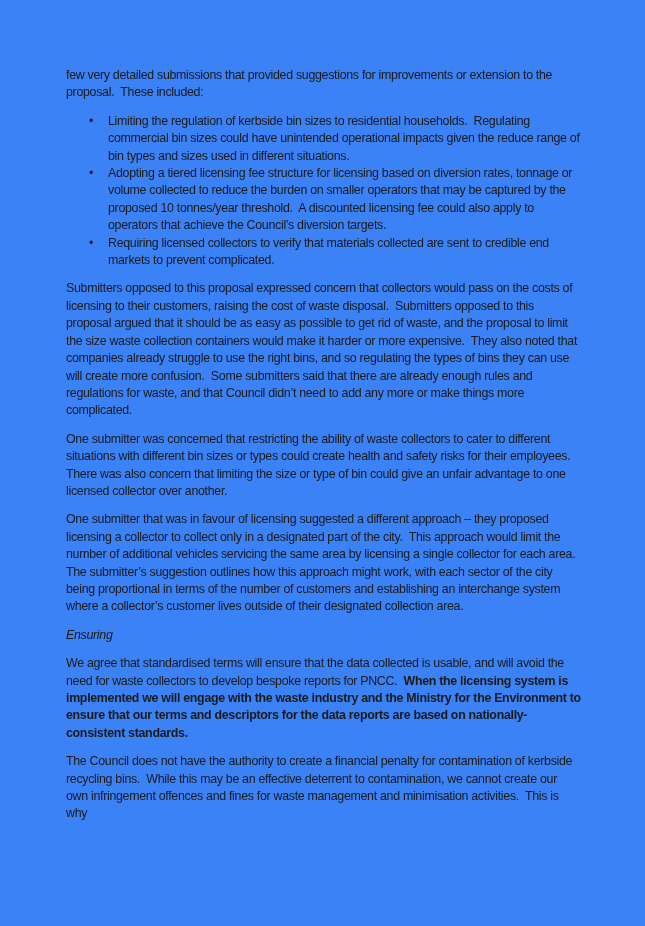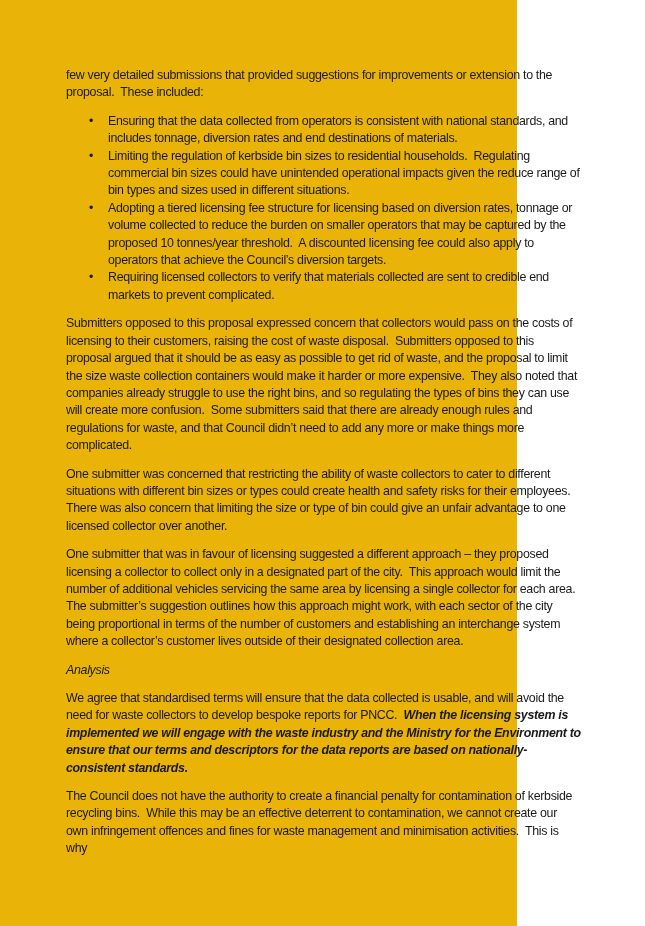--- a/index.html
+++ b/index.html
@@ -8,44 +8,43 @@
     background: #ffffff;
   }
   body {
     width: 645px;
     height: 926px;
     overflow: hidden;
     font-family: "Liberation Sans", sans-serif;
   }
   .page {
     position: relative;
-    width: 517px;
+    width: 645px;
     height: 926px;
-    background: #eab308;
+    background: #3b82f6;
   }
   .content {
     position: absolute;
     left: 66px;
     top: 67px;
     width: 515px;
     color: #1a1a1a;
     font-size: 12.4px;
     letter-spacing: -0.3px;
     line-height: 17.4px;
   }
   .content p {
     margin: 0 0 11px 0;
     white-space: pre-wrap;
   }
   .content p.heading {
     font-style: italic;
   }
   .content .bold {
     font-weight: bold;
-    font-style: italic;
   }
   ul.bullets {
     list-style: none;
     margin: 0 0 11px 0;
     padding: 0;
   }
   ul.bullets li {
     position: relative;
     padding-left: 42px;
     white-space: pre-wrap;
@@ -57,25 +56,24 @@
     top: 0;
   }
 </style>
 </head>
 <body>
 
 <div class="page">
   <div class="content">
       <p class="paragraph"><span>few very detailed submissions that provided suggestions for improvements or extension to the proposal.  These included:</span></p>
       <ul class="bullets">
-        <li>Ensuring that the data collected from operators is consistent with national standards, and includes tonnage, diversion rates and end destinations of materials.</li>
         <li>Limiting the regulation of kerbside bin sizes to residential households.  Regulating commercial bin sizes could have unintended operational impacts given the reduce range of bin types and sizes used in different situations.</li>
         <li>Adopting a tiered licensing fee structure for licensing based on diversion rates, tonnage or volume collected to reduce the burden on smaller operators that may be captured by the proposed 10 tonnes/year threshold.  A discounted licensing fee could also apply to operators that achieve the Council’s diversion targets.</li>
         <li>Requiring licensed collectors to verify that materials collected are sent to credible end markets to prevent complicated.</li>
       </ul>
       <p class="paragraph"><span>Submitters opposed to this proposal expressed concern that collectors would pass on the costs of licensing to their customers, raising the cost of waste disposal.  Submitters opposed to this proposal argued that it should be as easy as possible to get rid of waste, and the proposal to limit the size waste collection containers would make it harder or more expensive.  They also noted that companies already struggle to use the right bins, and so regulating the types of bins they can use will create more confusion.  Some submitters said that there are already enough rules and regulations for waste, and that Council didn’t need to add any more or make things more complicated.</span></p>
       <p class="paragraph"><span>One submitter was concerned that restricting the ability of waste collectors to cater to different situations with different bin sizes or types could create health and safety risks for their employees.  There was also concern that limiting the size or type of bin could give an unfair advantage to one licensed collector over another.</span></p>
       <p class="paragraph"><span>One submitter that was in favour of licensing suggested a different approach – they proposed licensing a collector to collect only in a designated part of the city.  This approach would limit the number of additional vehicles servicing the same area by licensing a single collector for each area.  The submitter’s suggestion outlines how this approach might work, with each sector of the city being proportional in terms of the number of customers and establishing an interchange system where a collector’s customer lives outside of their designated collection area.</span></p>
-      <p class="heading"><span>Analysis</span></p>
+      <p class="heading"><span>Ensuring</span></p>
       <p class="paragraph"><span>We agree that standardised terms will ensure that the data collected is usable, and will avoid the need for waste collectors to develop bespoke reports for PNCC.  </span><span class="bold">When the licensing system is implemented we will engage with the waste industry and the Ministry for the Environment to ensure that our terms and descriptors for the data reports are based on nationally-consistent standards.</span></p>
       <p class="paragraph"><span>The Council does not have the authority to create a financial penalty for contamination of kerbside recycling bins.  While this may be an effective deterrent to contamination, we cannot create our own infringement offences and fines for waste management and minimisation activities.  This is why</span></p>
     </div>
 </div>
 
 </body></html>

